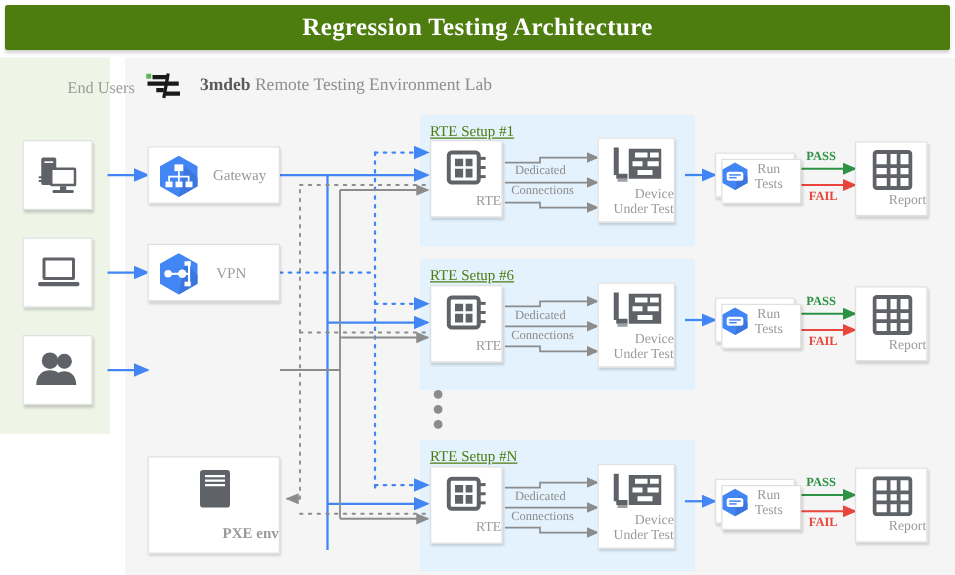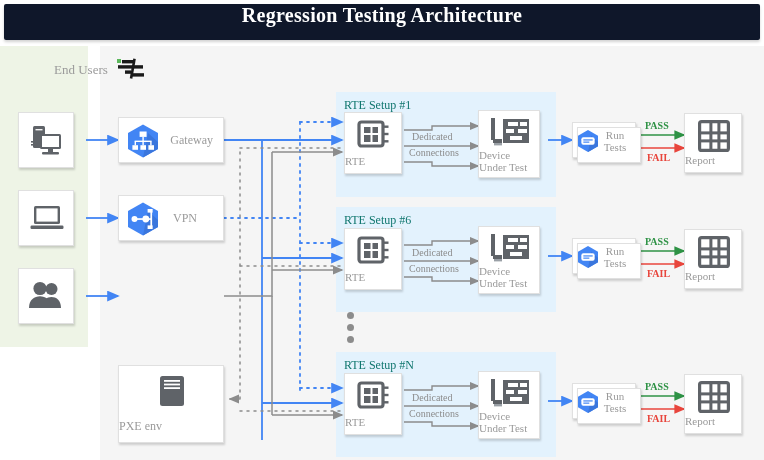--- a/index.html
+++ b/index.html
@@ -8,24 +8,24 @@
     background:#ffffff;
     font-family:"Liberation Serif", serif;
     overflow:hidden;
     position:relative;
   }
   #root{position:relative;width:764px;height:460px;}
 
   
   .header{
     position:absolute;left:4px;top:4px;width:756px;height:36px;
-    background:#0f172a;
+    background:#4d7c0f;
     border-radius:2px;
     box-shadow:0 2px 3px rgba(0,0,0,.18);
-    display:flex;align-items:flex-start;justify-content:center;
+    display:flex;align-items:center;justify-content:center;
   }
   .header-title{
     color:#ffffff;font-size:20px;font-weight:bold;letter-spacing:.3px;
     font-family:"Liberation Serif", serif;
   }
 
   
   .endusers-panel{
     position:absolute;left:0px;top:46px;width:88px;height:301px;
     background:#eef4e6;
@@ -46,37 +46,37 @@
     font-family:"Liberation Serif", serif;white-space:nowrap;
   }
   .lab-title b{color:#5a5a5a;font-weight:bold;}
   .logo3mdeb{position:absolute;left:116px;top:58px;width:36px;height:24px;}
 
   
   .rte-zone{
     position:absolute;background:#e3f2fd;
   }
   .rte-zone-label{
-    position:absolute;color:#0f766e;font-size:12px;
-    font-family:"Liberation Serif", serif;white-space:nowrap;
+    position:absolute;color:#4d7c0f;font-size:12px;
+    font-family:"Liberation Serif", serif;white-space:nowrap;text-decoration:underline;
   }
 
   
   .card{
     position:absolute;background:#ffffff;border:1px solid #e0e0e0;
     box-shadow:1px 2px 2px rgba(0,0,0,.16);
     box-sizing:border-box;
   }
   .card-stack::before{
     content:"";position:absolute;left:4px;top:4px;width:100%;height:100%;
     background:#ffffff;border:1px solid #e0e0e0;z-index:-1;
     box-shadow:1px 2px 2px rgba(0,0,0,.16);
   }
   .card-label{
-    position:absolute;left:0;right:0;text-align:left;
+    position:absolute;left:0;right:0;text-align:right;
     color:#9a9a9a;font-size:11px;line-height:12px;
     font-family:"Liberation Serif", serif;
   }
   .card-label.side{
     left:auto;right:6px;top:50%;transform:translateY(-50%);
     text-align:left;width:auto;
   }
 
   
   .icn{position:absolute;display:block;}
@@ -109,20 +109,21 @@
   <div class="panel-label endusers-label">End Users</div>
 
   <svg class="logo3mdeb" viewBox="0 0 36 24">
     <rect x="1" y="1" width="4" height="4" fill="#5cb85c"></rect>
     <rect x="6" y="2" width="13" height="3.4" fill="#1a1a1a"></rect>
     <rect x="2" y="7.2" width="25" height="3.4" fill="#1a1a1a"></rect>
     <rect x="9" y="12.4" width="6" height="3.4" fill="#1a1a1a"></rect>
     <rect x="15" y="15.2" width="13" height="3.4" fill="#1a1a1a"></rect>
     <rect x="15.5" y="0.6" width="2.6" height="20" fill="#1a1a1a" transform="rotate(10 16.8 10.6)"></rect>
   </svg>
+  <div class="lab-title"><b>3mdeb</b><span> Remote Testing Environment Lab</span></div>
 
   <div class="rte-zone" style="left:336px;top:92px;width:220px;height:105px;"></div>
   <div class="rte-zone-label" style="left:344px;top:98px;">RTE Setup #1</div>
 
   <div class="rte-zone" style="left:336px;top:207px;width:220px;height:105px;"></div>
   <div class="rte-zone-label" style="left:344px;top:213px;">RTE Setup #6</div>
 
   <div class="rte-zone" style="left:336px;top:352px;width:220px;height:105px;"></div>
   <div class="rte-zone-label" style="left:344px;top:358px;text-align:right;">RTE Setup #N</div>
 
@@ -281,21 +282,21 @@
       <rect x="17.4" y="18.6" width="1.4" height="3.6" fill="#ffffff"></rect>
       <rect x="25.2" y="18.6" width="1.4" height="3.6" fill="#ffffff"></rect>
       <rect x="7.4" y="22.2" width="5.6" height="4.6" fill="#ffffff"></rect>
       <rect x="15.4" y="22.2" width="5.6" height="4.6" fill="#ffffff"></rect>
       <rect x="23.4" y="22.2" width="5.6" height="4.6" fill="#ffffff"></rect>
     </svg>
     <div class="card-label side" style="right:10px;font-size:12px;">Gateway</div>
   </div>
 
 
-  <div class="card" style="left:118px;top:365px;width:106px;height:78px;">
+  <div class="card" style="left:118px;top:365px;width:106px;height:78px;font-weight:bold;">
     <svg class="icn" style="left:38px;top:8px;" width="30" height="36" viewBox="0 0 30 36">
       <rect x="3" y="2" width="24" height="30" rx="2.5" fill="#5f6368"></rect>
       <rect x="7" y="6" width="16" height="1.8" fill="#ffffff"></rect>
       <rect x="7" y="9.6" width="16" height="1.8" fill="#ffffff"></rect>
       <rect x="7" y="13.2" width="16" height="1.8" fill="#ffffff"></rect>
     </svg>
     <div class="card-label" style="top:54px;font-size:12px;">PXE env</div>
   </div>
 
   <div class="card" style="left:344px;top:112px;width:58px;height:62px;">

